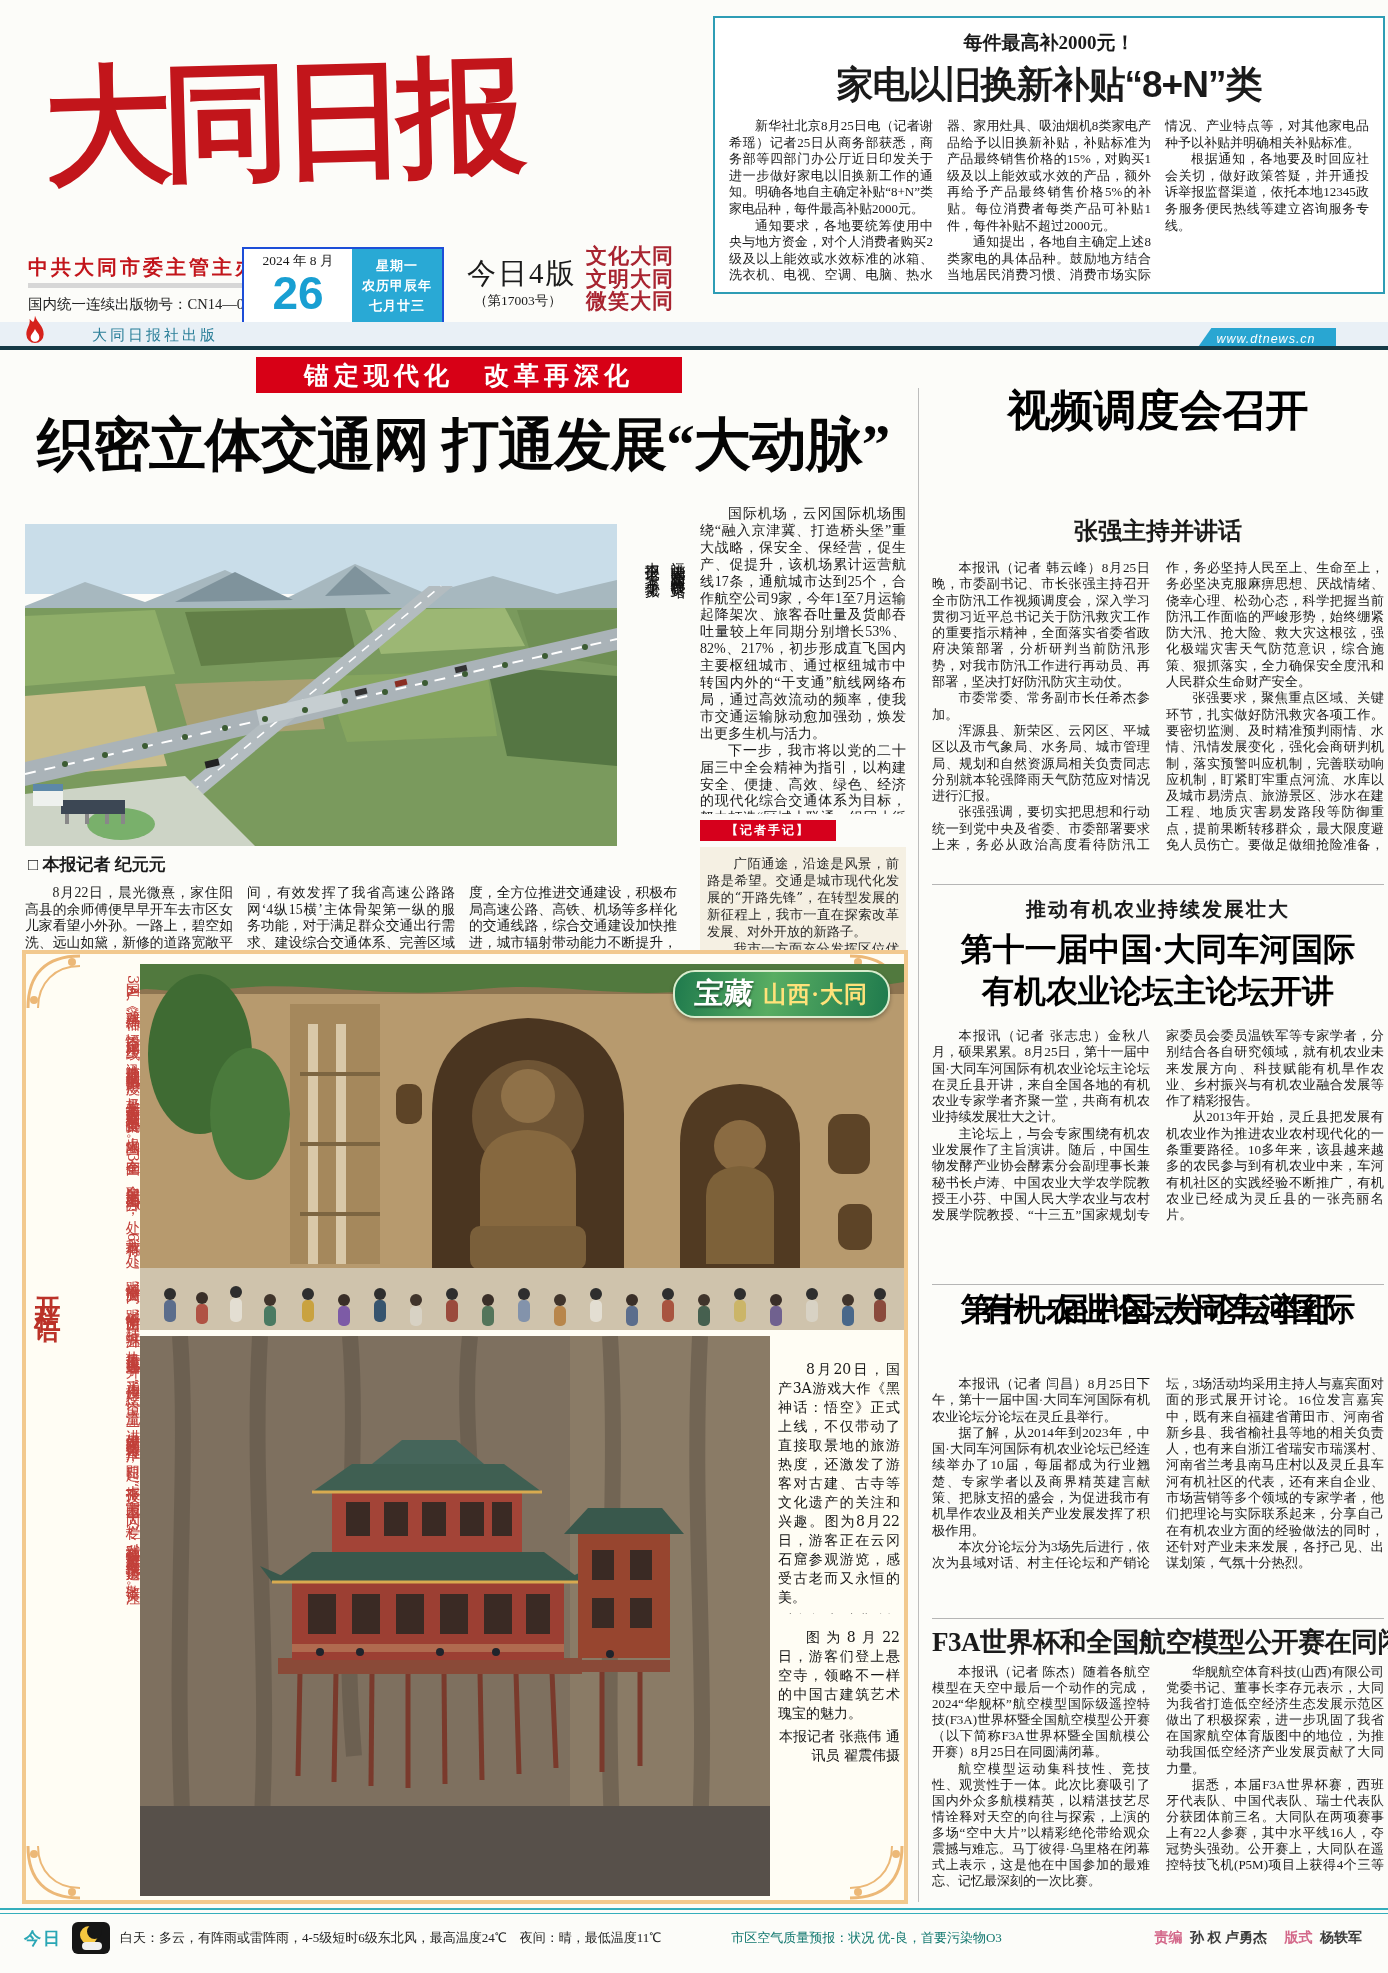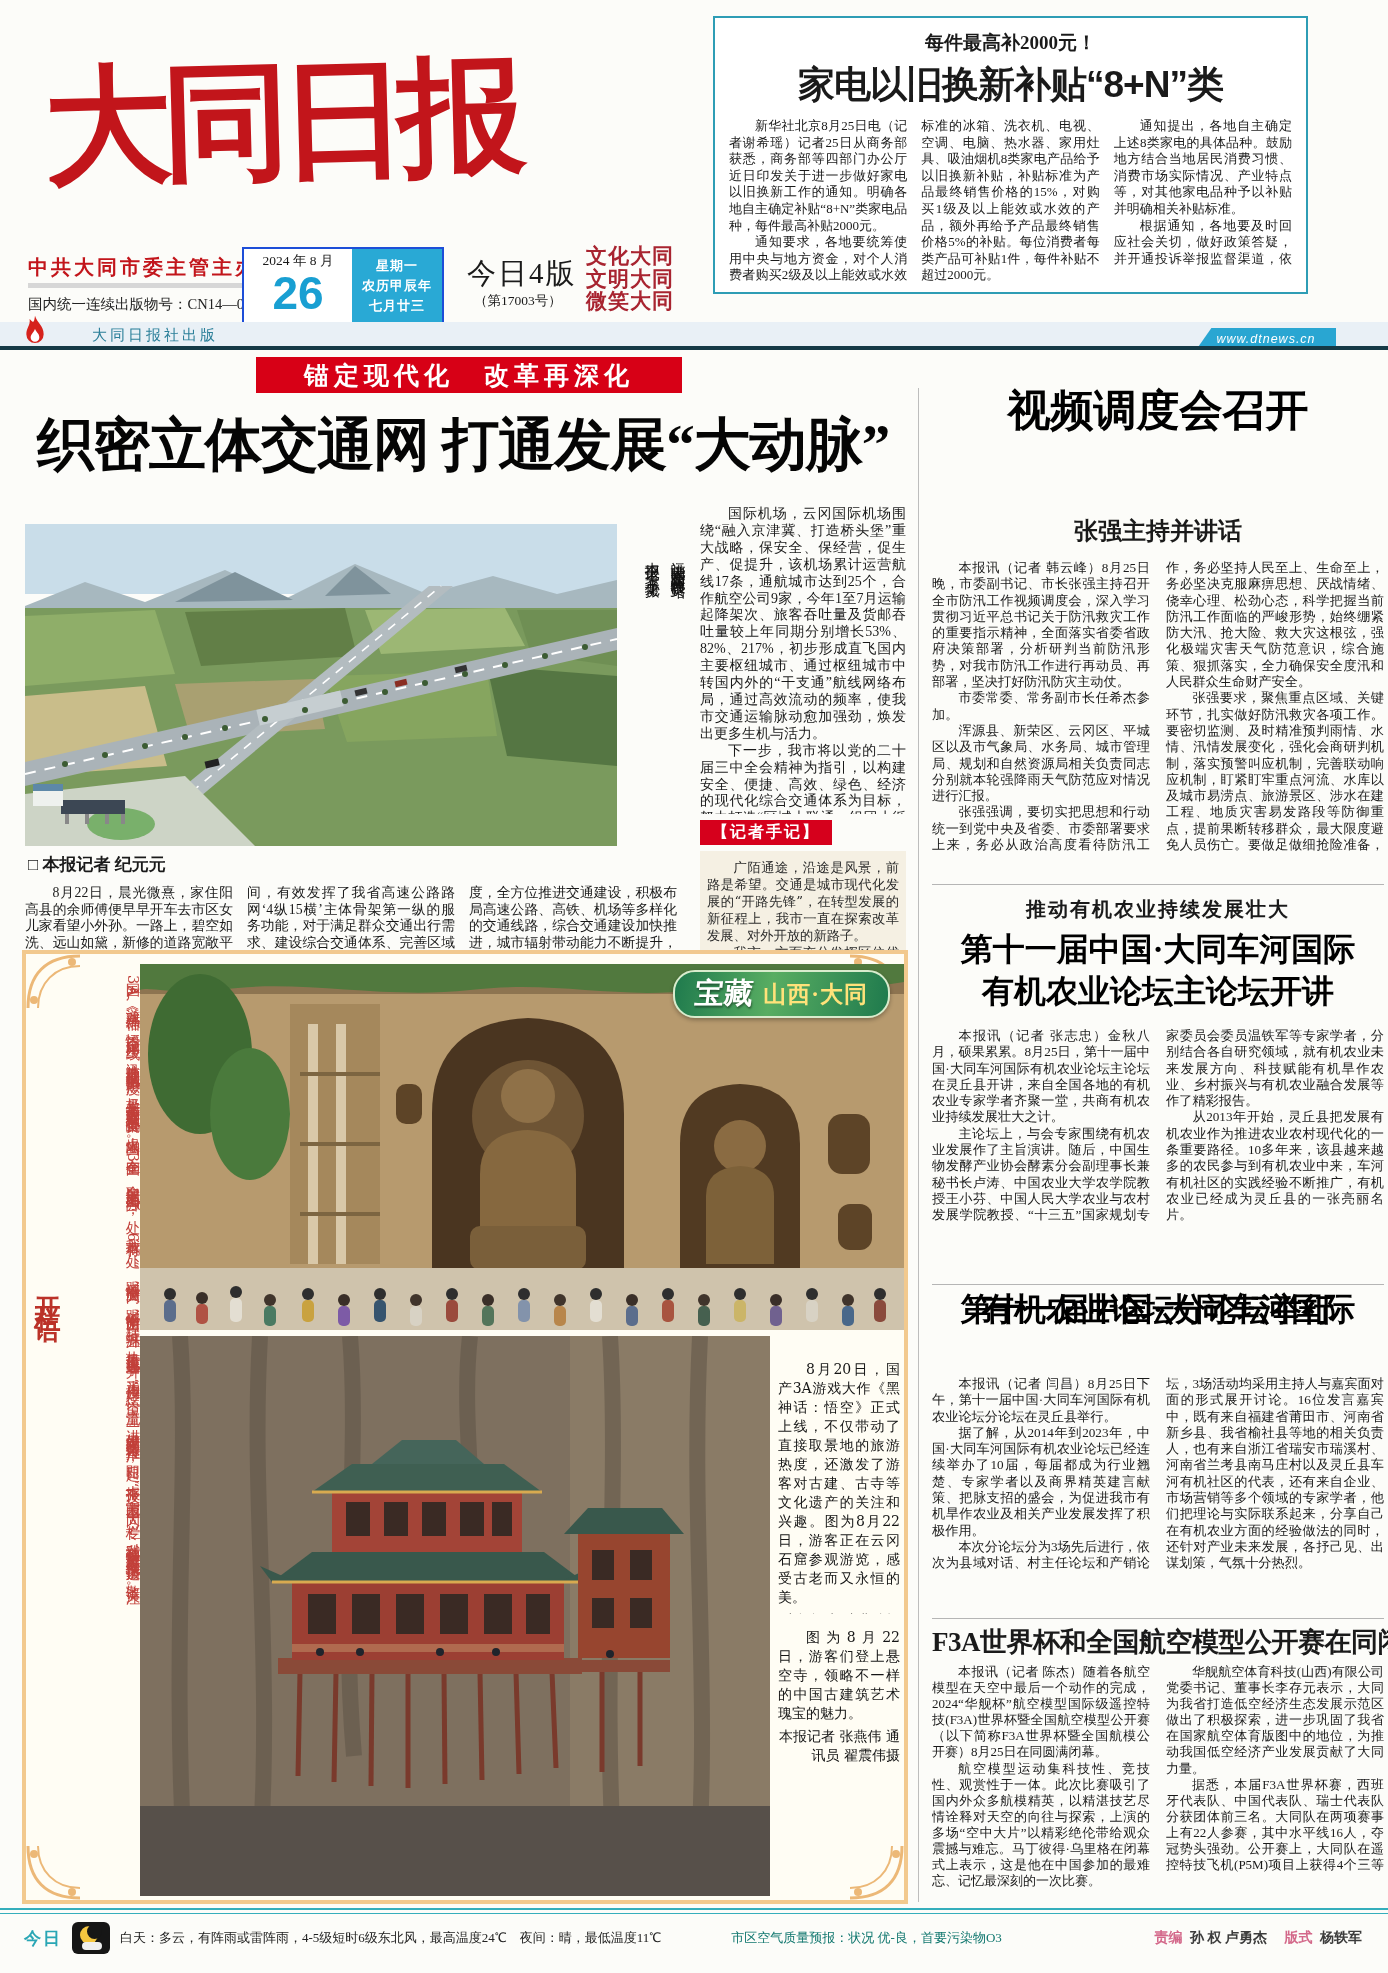--- a/index.html
+++ b/index.html
@@ -17,21 +17,21 @@
   .datebox .dleft{width:108px;text-align:center;}
   .datebox .dmonth{font-size:13.5px;margin-top:3px;}
   .datebox .dday{font-size:46px;font-weight:700;color:#199fd2;line-height:1;font-family:"Liberation Sans",sans-serif;}
   .datebox .dright{flex:1;background:#29a9d5;color:#fff;text-align:center;display:flex;flex-direction:column;justify-content:center;gap:2px;}
   .datebox .dright div{font-size:13px;font-weight:700;letter-spacing:1px;}
   .edition{position:absolute;left:447px;top:254px;font-size:29px;font-weight:400;letter-spacing:2px;margin-left:20px;}
   .issueno{position:absolute;left:474px;top:292px;font-size:13.5px;}
   .slogans{position:absolute;left:586px;top:245px;color:#a82430;font-weight:800;font-size:21px;line-height:1.08;letter-spacing:1px;
       font-family:"Liberation Sans",sans-serif;}
   
-  .topbox{position:absolute;left:713px;top:16px;width:595px;height:278px;border:2px solid #2e9db5;box-sizing:border-box;
+  .topbox{position:absolute;left:713px;top:16px;width:672px;height:278px;border:2px solid #2e9db5;box-sizing:border-box;
       padding:8px 14px;background:#fff;}
   .topbox .kicker{text-align:center;font-size:19px;font-weight:700;margin-top:4px;}
   .topbox .bighead{text-align:center;font-size:37px;font-weight:900;font-family:"Liberation Sans",sans-serif;
       letter-spacing:-1px;margin-top:4px;}
   .topbox .tbody{column-count:3;column-gap:14px;margin-top:8px;height:168px;overflow:hidden;
       font-size:13px;line-height:16.6px;}
   
   .pubstrip{position:absolute;left:0;top:322px;width:1388px;height:24px;background:#e9f0f6;}
   .flame{position:absolute;left:22px;top:314px;width:26px;height:34px;}
   .pubtext{position:absolute;left:92px;top:326px;font-size:15px;color:#2b7f99;letter-spacing:3px;}
@@ -44,21 +44,21 @@
       font-family:"Liberation Sans",sans-serif;font-weight:700;font-size:25px;line-height:36px;text-align:center;letter-spacing:5px;}
   
   .mainhead{position:absolute;left:16px;top:407px;width:894px;text-align:center;font-size:57px;font-weight:900;
       letter-spacing:-1px;color:#050505;font-family:"Liberation Serif",serif;}
   .photo1{position:absolute;left:25px;top:524px;width:592px;height:322px;}
   .pcap1{position:absolute;left:622px;top:550px;width:70px;height:292px;writing-mode:vertical-rl;
       font-family:"DejaVu Serif",serif;font-size:15px;line-height:1.45;letter-spacing:2px;color:#111;}
   .pcap1 p{margin:0 4px 0 0;}
   .sidecol{position:absolute;left:700px;top:506px;width:206px;height:308px;overflow:hidden;font-size:14px;line-height:16.9px;}
   .notes{position:absolute;left:700px;top:820px;width:206px;height:358px;}
-  .notes .ntab{display:inline-block;background:#d6001c;color:#fff;font-weight:700;font-size:16px;padding:2px 12px;letter-spacing:2px;}
+  .notes .ntab{display:inline-block;background:#d6001c;color:#fff;font-weight:700;font-size:12px;padding:2px 26px;letter-spacing:2px;}
   .notes .nbody{background:#f5f0e3;margin-top:6px;padding:8px 7px;height:296px;overflow:hidden;
       font-family:"DejaVu Serif",serif;font-size:13.3px;line-height:17px;color:#2c2c2c;}
   .byline{position:absolute;left:28px;top:853px;font-size:17px;font-weight:700;}
   .main3col{position:absolute;left:25px;top:885px;width:652px;height:293px;overflow:hidden;
       column-count:3;column-gap:14px;font-size:13.8px;line-height:16.7px;}
   
   .vdiv{position:absolute;left:918px;top:388px;height:1514px;border-left:1px solid #bdbdbd;}
   .rcol{position:absolute;left:932px;width:452px;}
   .floodh{top:378px;text-align:center;font-family:"Liberation Sans",sans-serif;font-weight:900;font-size:43px;line-height:1.5;color:#000;}
   .floodsub{top:515px;text-align:center;font-size:24px;font-weight:700;}

